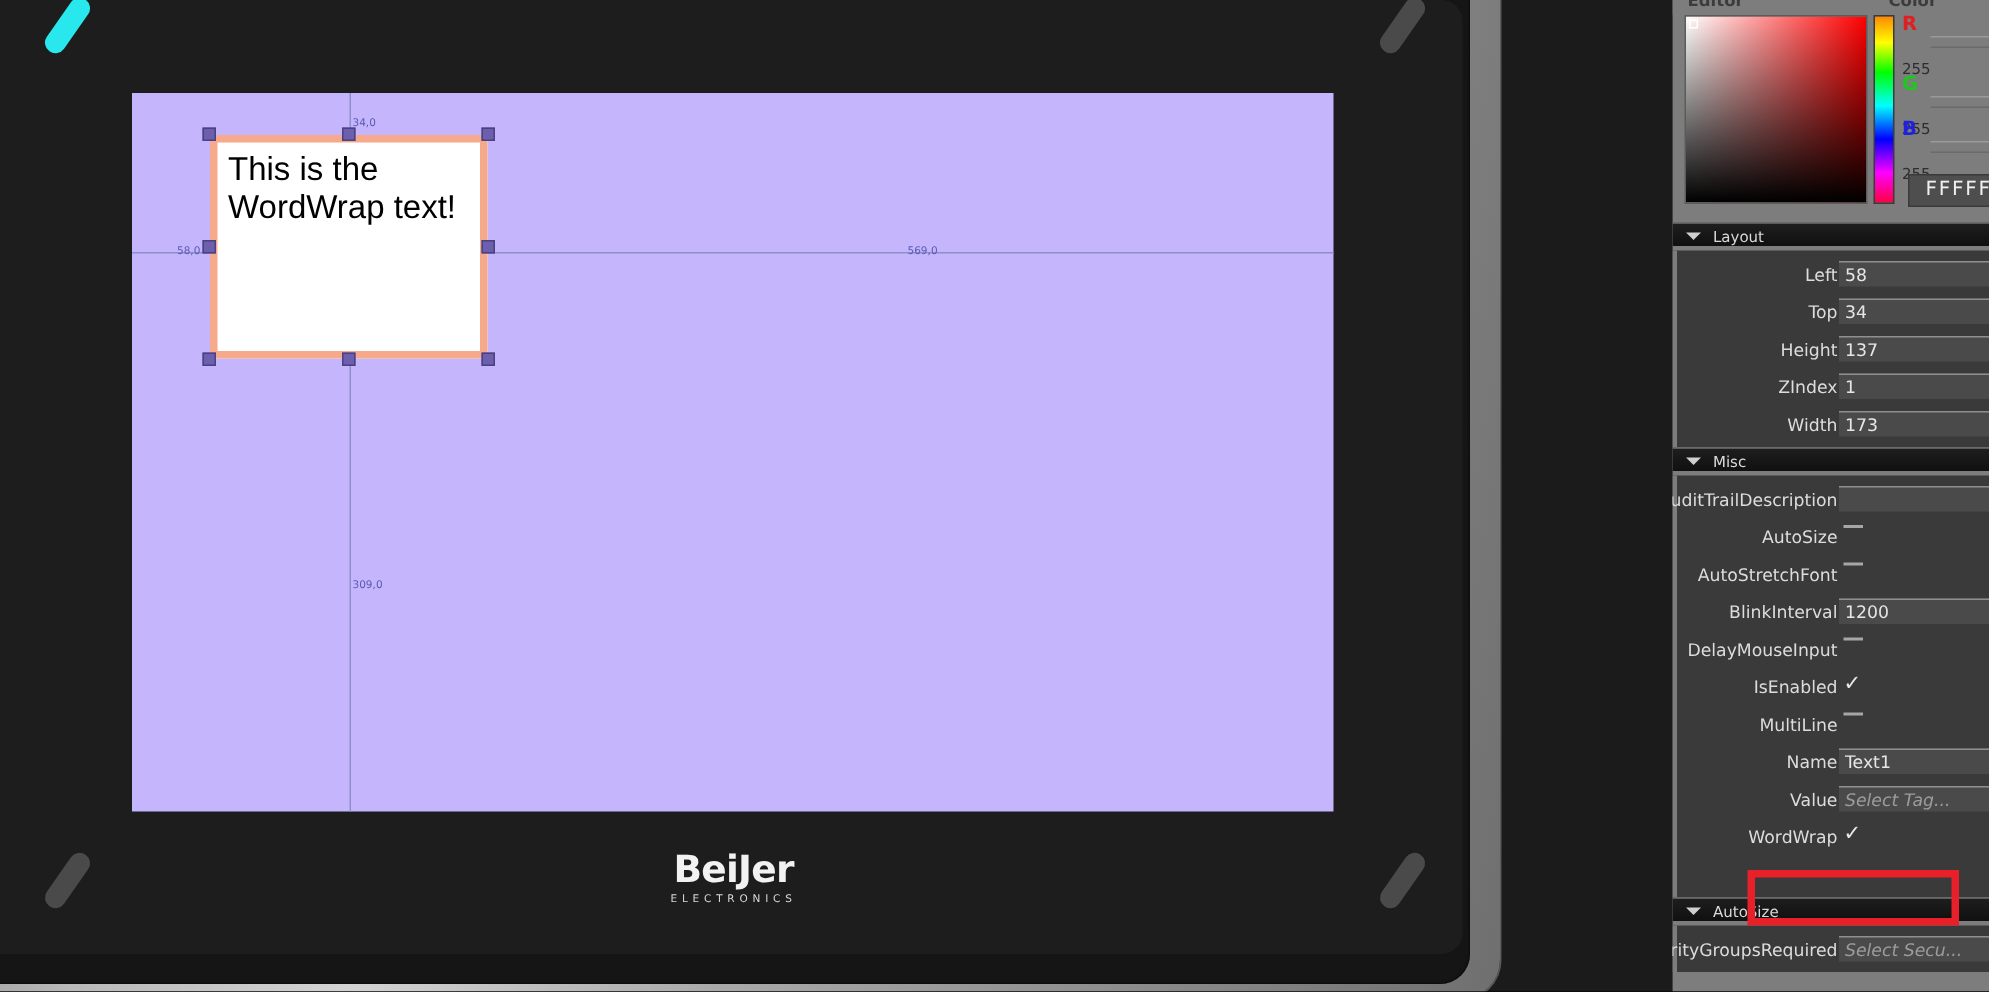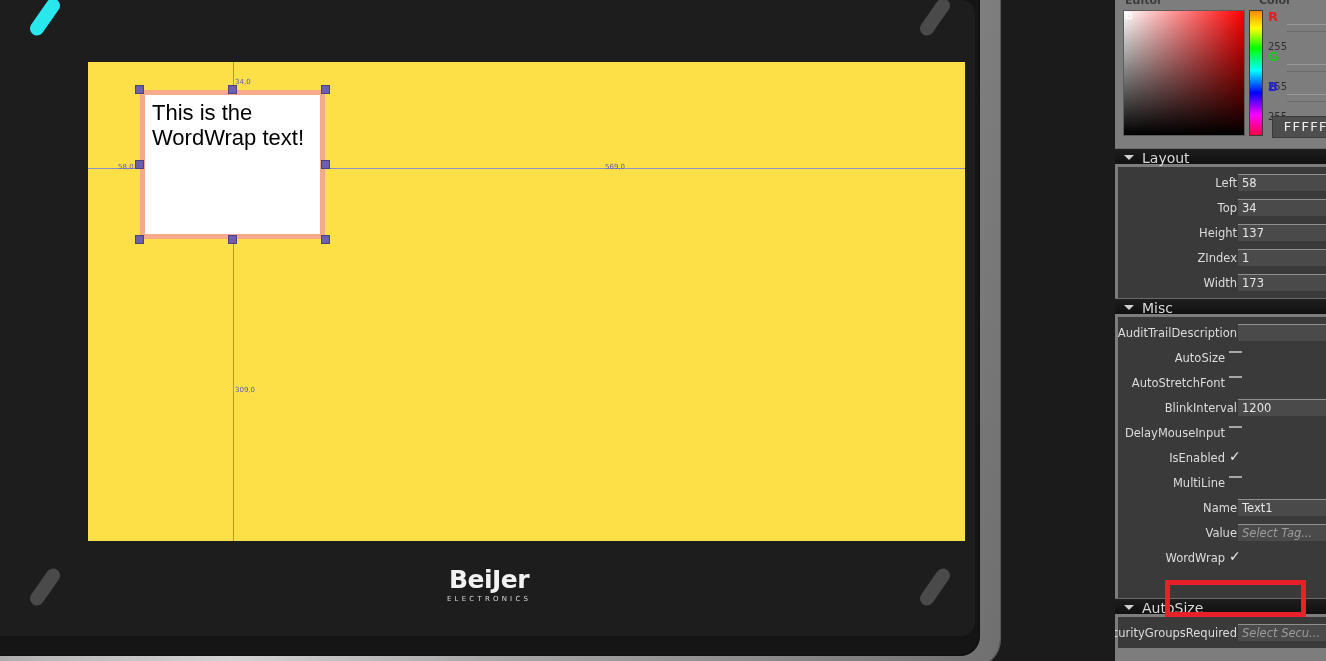--- a/index.html
+++ b/index.html
@@ -45,22 +45,22 @@
     transform: rotate(35deg);
   }
   #deco-tl { left: 38px; top: -4px;  background: #28e8ee; }
   #deco-tr { left: 928px; top: -4px; background: #4a4a4a; }
   #deco-bl { left: 38px; top: 566px; background: #4a4a4a; }
   #deco-br { left: 928px; top: 566px;background: #4a4a4a; }
 
   
   #canvas {
     position: absolute;
-    left: 88px; top: 62px; width: 877px; height: 479px;
-    background: #fde047;
+    left: 88px; top: 62px; width: 801px; height: 479px;
+    background: #c4b5fd;
   }
   .guide-h {
     position: absolute; height: 1px; background: #8f8fc8; left: 0; right: 0;
   }
   .guide-v {
     position: absolute; width: 1px; background: #8f8fc8; top: 0; bottom: 0;
   }
   .guide-label {
     position: absolute;
     font-family: "DejaVu Sans", sans-serif;
@@ -162,21 +162,21 @@
     color: #efefef; font-family: "DejaVu Sans Mono", monospace;
     font-size: 13px; line-height: 20px; text-align: center;
     letter-spacing: 1px;
   }
 
   
   .group-header {
     position: absolute; left: 0; width: 211px; height: 16px;
     background: linear-gradient(to bottom,#1e1e1e,#101010);
     border-top: 1px solid #6a6a6a;
-    color: #d9d9d9; font-size: 14px; line-height: 19px;
+    color: #d9d9d9; font-size: 10px; line-height: 19px;
   }
   .group-header .caret {
     position: absolute; left: 9px; top: 6px;
     width: 0; height: 0;
     border-left: 5px solid transparent; border-right: 5px solid transparent;
     border-top: 5px solid #d0d0d0;
   }
   .group-header .gh-text { position: absolute; left: 27px; }
 
   .group-body {
@@ -186,21 +186,21 @@
   }
   .prop-row {
     position: relative; height: 25px; width: 208px;
     display: flex; align-items: center; justify-content: flex-end;
   }
   .prop-label {
     font-size: 11.5px; color: #dcdcdc; text-align: right;
     padding-right: 1px; white-space: nowrap;
   }
   .prop-value {
-    width: 88px; height: 17px; flex: none;
+    width: 100px; height: 17px; flex: none;
     background: #4a4a4a;
     border-top: 1px solid #8f8f8f;
     color: #e6e6e6; font-size: 11.5px; line-height: 16px;
     padding-left: 4px;
     overflow: hidden; white-space: nowrap;
   }
   .prop-value.placeholder { color: #9c9c9c; font-style: italic; }
   .prop-check {
     width: 100px; height: 17px; flex: none;
     color: #e6e6e6; font-size: 13px; line-height: 13px;

